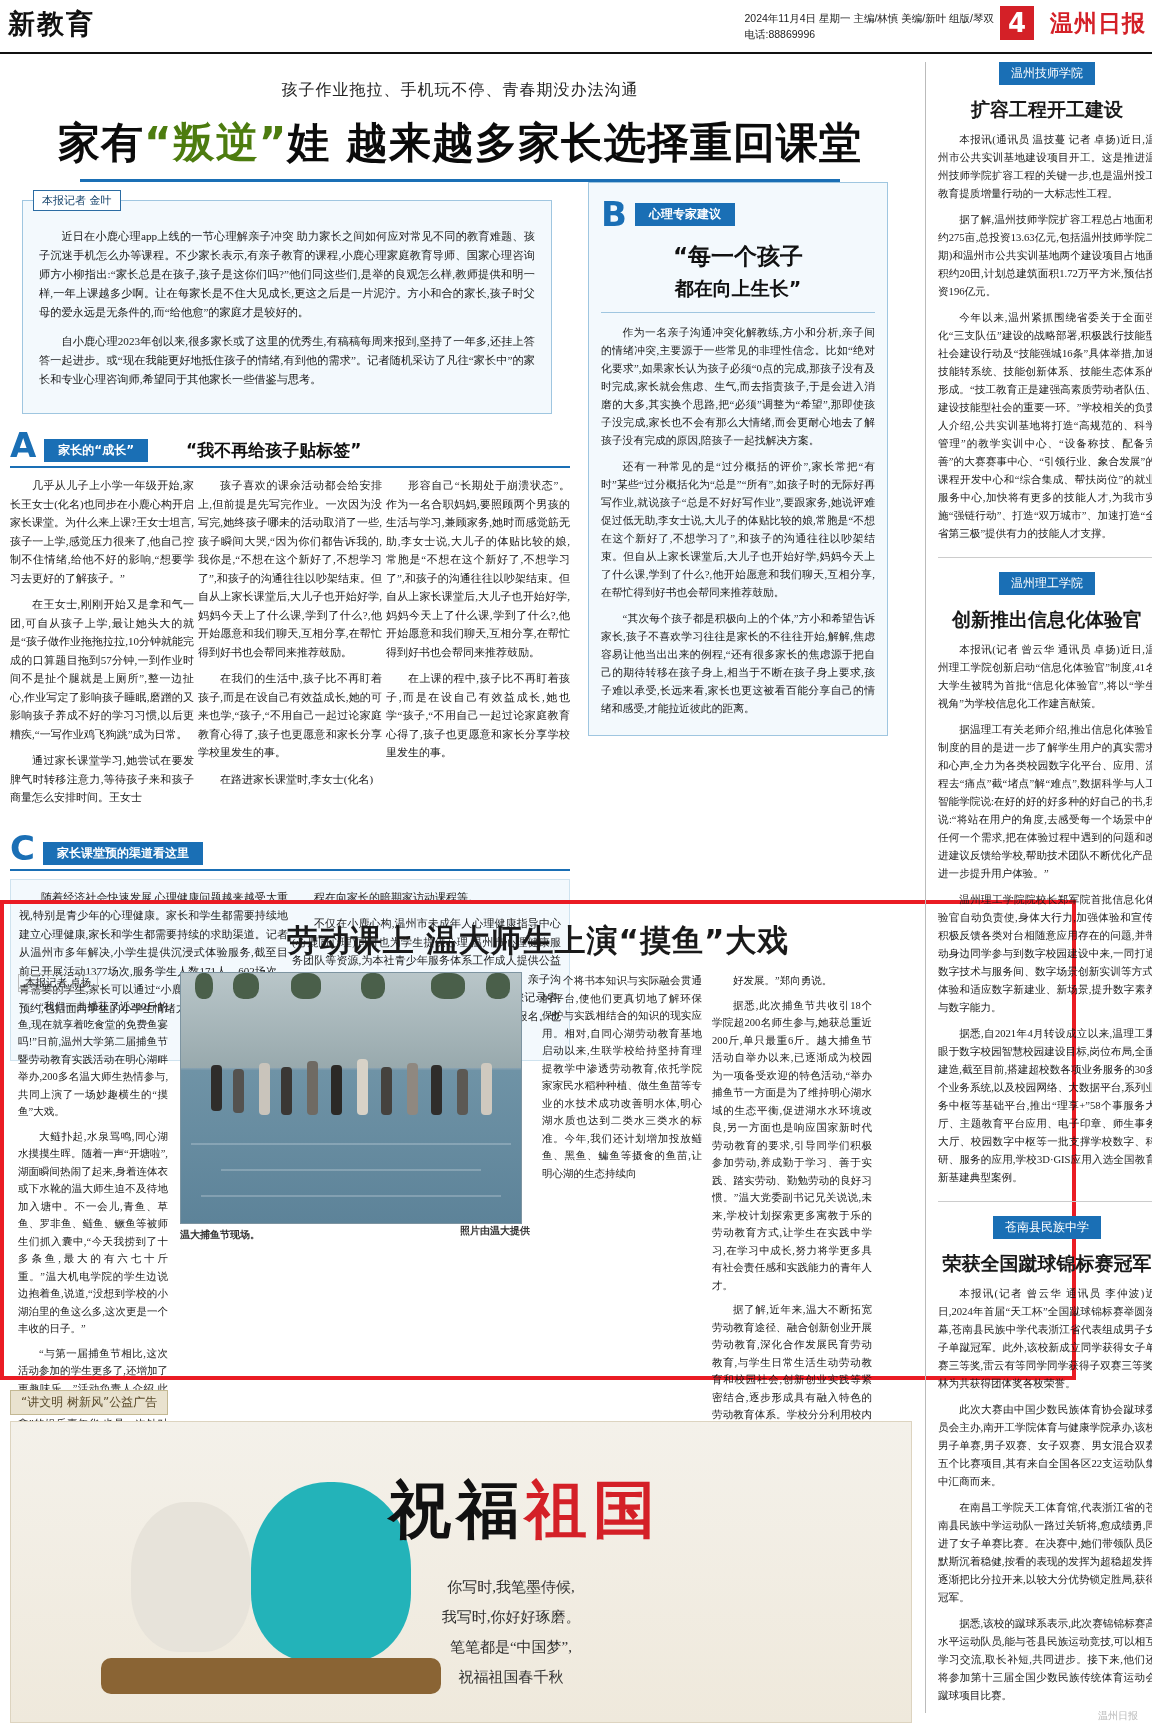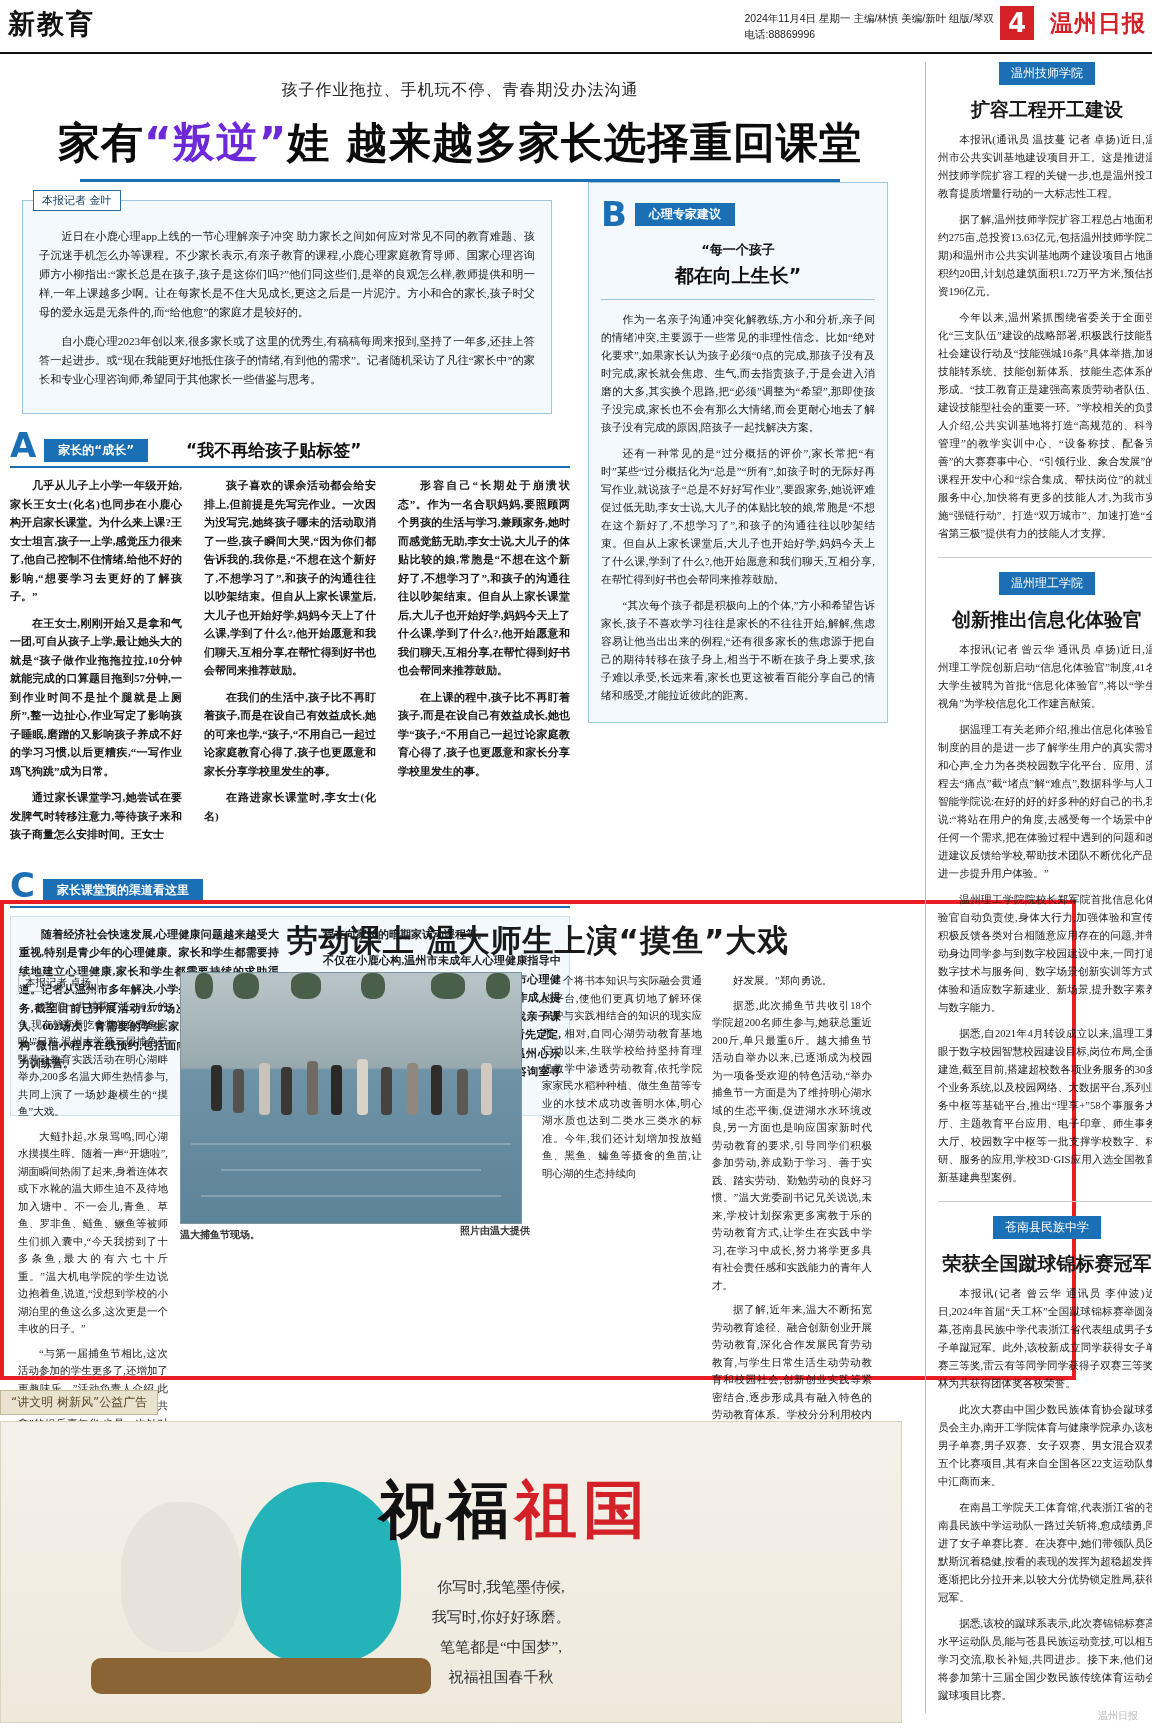--- a/index.html
+++ b/index.html
@@ -51,21 +51,21 @@
   
   .kicker{
     text-align:center;font-size:16px;color:#222;letter-spacing:1px;
     margin-top:18px;font-family:"DejaVu Sans", sans-serif;
   }
   .headline{
     text-align:center;font-size:42px;font-weight:bold;letter-spacing:1px;
     margin:14px 0 6px 0;color:#0b0b0b;
     font-family:"DejaVu Sans", sans-serif;
   }
-  .headline .hl-accent{color:#6d28d9;}
+  .headline .hl-accent{color:#4d7c0f;}
   .hl-rule{height:3px;background:#1a6fb5;width:760px;margin:8px auto 0 auto;}
 
   
   .teaser{
     position:relative;margin:18px 12px 0 12px;border:1px solid #9fc6e0;
     background:#f3f9fd;padding:26px 16px 14px 16px;width:530px;
     box-sizing:border-box;
   }
   .teaser-tag{
     position:absolute;left:10px;top:-11px;background:#fff;border:1px solid #2b6ca3;
@@ -84,21 +84,21 @@
     font-family:"DejaVu Sans", sans-serif;line-height:1;
   }
   .sec-head{display:flex;align-items:flex-end;gap:8px;margin:14px 0 4px 0;}
   .sec-rule{height:2px;background:#1a6fb5;}
 
   .quote-head{
     font-size:17px;font-weight:bold;color:#111;
     font-family:"DejaVu Sans", sans-serif;margin:6px 0 6px 0;
   }
 
-  .body-cols{display:flex;gap:22px;font-weight:bold;}
+  .body-cols{display:flex;gap:4px;}
   .bcol{flex:1;}
   .bcol p{font-size:11px;line-height:18.5px;text-indent:2em;margin:0 0 8px 0;text-align:justify;}
 
   
   .bbox{
     position:relative;border:1px solid #9fc6e0;background:#f3f9fd;
     padding:18px 12px 10px 12px;box-sizing:border-box;
   }
 
   
@@ -119,21 +119,21 @@
      background:linear-gradient(#b9c6c9,#98a9ad);}
   .photo .tree{position:absolute;top:0;width:18px;height:26px;background:#4a5f4a;border-radius:40%;}
   .photo .person{position:absolute;width:11px;border-radius:4px;background:#3e3a38;}
   .photo .water-glint{position:absolute;background:rgba(255,255,255,.22);height:2px;}
   .photo-cap{font-size:10px;text-align:center;margin-top:4px;color:#333;
      font-family:"Liberation Sans", sans-serif;}
   .photo-credit{font-size:10px;text-align:right;color:#333;
      font-family:"Liberation Sans", sans-serif;}
 
   
-  .ad-wrap{position:absolute;left:0;top:1390px;width:900px;height:330px;}
+  .ad-wrap{position:absolute;left:10px;top:1390px;width:900px;height:330px;}
   .ad-tag{
     display:inline-block;background:#e9e2cf;border:1px solid #c3b893;
     font-size:12px;padding:3px 10px;font-family:"DejaVu Sans", sans-serif;color:#5a4b2b;
   }
   .ad-body{
     position:relative;margin-top:6px;width:900px;height:300px;
     background:linear-gradient(#f4f1ea,#efe9dc);
     border:1px solid #ddd4c0;overflow:hidden;
   }
   .ad-title{
@@ -236,21 +236,21 @@
           </div>
         </div>
       </div>
 
       <div style="width:300px;">
         <div class="bbox">
           <div style="display:flex;align-items:center;gap:8px;margin-top:-4px">
             <span class="sec-letter">B</span>
             <span class="sec-label">心理专家建议</span>
           </div>
-          <div class="quote-head" style="text-align:center;font-size:13px;margin-top:10px">“每一个孩子</div>
+          <div class="quote-head" style="text-align:center;font-size:23px;margin-top:10px">“每一个孩子</div>
           <div class="quote-head" style="text-align:center;font-size:19px;margin-top:-2px">都在向上生长”</div>
           <div style="height:1px;background:#9fc6e0;margin:10px 0"></div>
           <p style="font-size:10.8px;line-height:18px;text-indent:2em;text-align:justify;margin:0 0 8px 0">作为一名亲子沟通冲突化解教练,方小和分析,亲子间的情绪冲突,主要源于一些常见的非理性信念。比如“绝对化要求”,如果家长认为孩子必须“0点的完成,那孩子没有及时完成,家长就会焦虑、生气,而去指责孩子,于是会进入消磨的大多,其实换个思路,把“必须”调整为“希望”,那即使孩子没完成,家长也不会有那么大情绪,而会更耐心地去了解孩子没有完成的原因,陪孩子一起找解决方案。</p>
           <p style="font-size:10.8px;line-height:18px;text-indent:2em;text-align:justify;margin:0 0 8px 0">还有一种常见的是“过分概括的评价”,家长常把“有时”某些“过分概括化为“总是”“所有”,如孩子时的无际好再写作业,就说孩子“总是不好好写作业”,要跟家务,她说评难促过低无助,李女士说,大儿子的体贴比较的娘,常胞是“不想在这个新好了,不想学习了”,和孩子的沟通往往以吵架结束。但自从上家长课堂后,大儿子也开始好学,妈妈今天上了什么课,学到了什么?,他开始愿意和我们聊天,互相分享,在帮忙得到好书也会帮同来推荐鼓励。</p>
           <p style="font-size:10.8px;line-height:18px;text-indent:2em;text-align:justify;margin:0 0 8px 0">“其次每个孩子都是积极向上的个体,”方小和希望告诉家长,孩子不喜欢学习往往是家长的不往往开始,解解,焦虑容易让他当出出来的例程,“还有很多家长的焦虑源于把自己的期待转移在孩子身上,相当于不断在孩子身上要求,孩子难以承受,长远来看,家长也更这被看百能分享自己的情绪和感受,才能拉近彼此的距离。</p>
         </div>
       </div>
     </div>
   </div>
 

